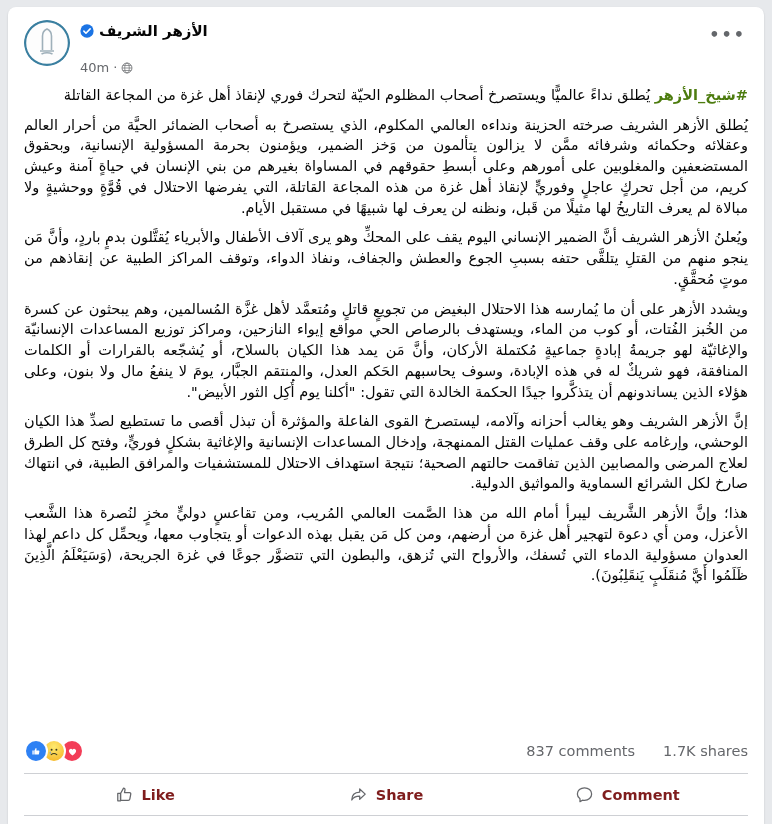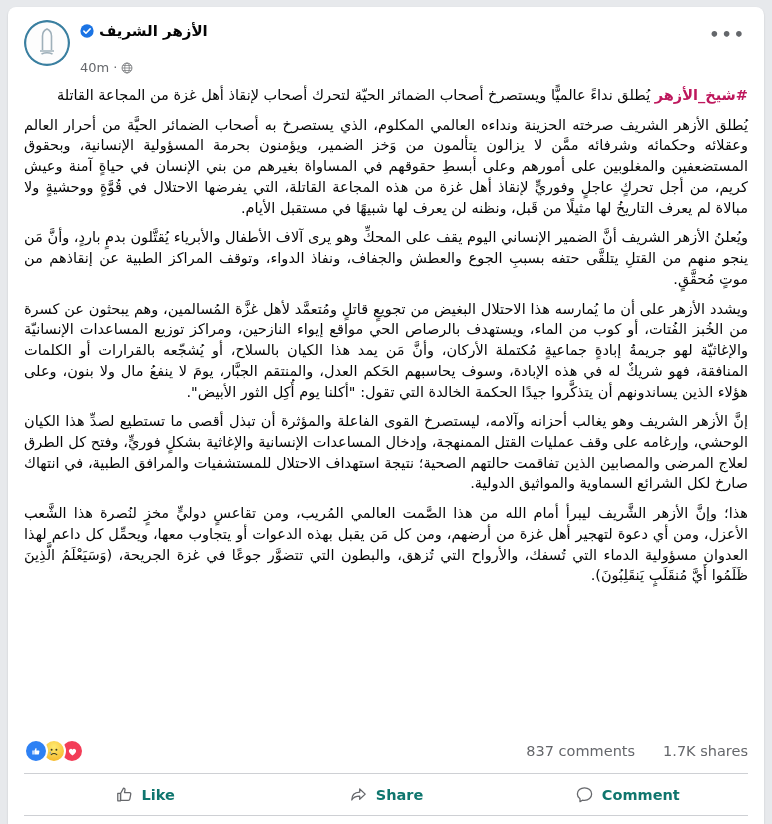--- a/index.html
+++ b/index.html
@@ -66,21 +66,21 @@
   
   .action-bar {
     margin:0 16px 8px 16px;
     border-top:1px solid #ced0d4;
     border-bottom:1px solid #ced0d4;
     display:flex; padding:2px 0;
   }
   .action-btn {
     flex:1; display:flex; align-items:center; justify-content:center;
     gap:8px; padding:9px 0; border-radius:4px;
-    color:#0f766e; font-size:14.5px; font-weight:bold; cursor:pointer;
+    color:#7f1d1d; font-size:14.5px; font-weight:bold; cursor:pointer;
   }
   .action-icon { width:19px; height:19px; stroke:#65676b; fill:none; stroke-width:1.6; }
 </style>
 </head>
 <body>
 
 <div class="card">
 
   <div class="header">
     <svg class="avatar" viewBox="0 0 46 46">
@@ -106,21 +106,21 @@
           <circle cx="8" cy="8" r="6.6" fill="none" stroke="#65676b" stroke-width="1.3"></circle>
           <ellipse cx="8" cy="8" rx="3" ry="6.6" fill="none" stroke="#65676b" stroke-width="1.1"></ellipse>
           <path d="M1.6 8 h12.8 M2.6 4.6 h10.8 M2.6 11.4 h10.8" stroke="#65676b" stroke-width="1.1"></path>
         </svg>
       </div>
     </div>
     <div class="menu-dots">•••</div>
   </div>
 
   <div class="post-text">
-    <p><span class="hashtag" style="color: #be185d; font-weight: bold;">#شيخ_الأزهر</span><span> يُطلق نداءً عالميًّا ويستصرخ أصحاب الضمائر الحيّة لتحرك أصحاب لإنقاذ أهل غزة من المجاعة القاتلة</span></p>
+    <p><span class="hashtag" style="color: #4d7c0f; font-weight: bold;">#شيخ_الأزهر</span><span> يُطلق نداءً عالميًّا ويستصرخ أصحاب المظلوم الحيّة لتحرك فوري لإنقاذ أهل غزة من المجاعة القاتلة</span></p>
     <p>يُطلق الأزهر الشريف صرخته الحزينة ونداءه العالمي المكلوم، الذي يستصرخ به أصحاب الضمائر الحيَّة من أحرار العالم وعقلائه وحكمائه وشرفائه ممَّن لا يزالون يتألمون من وَخز الضمير، ويؤمنون بحرمة المسؤولية الإنسانية، وبحقوق المستضعفين والمغلوبين على أمورهم وعلى أبسطِ حقوقهم في المساواة بغيرهم من بني الإنسان في حياةٍ آمنة وعيش كريم، من أجل تحركٍ عاجلٍ وفوريٍّ لإنقاذ أهل غزة من هذه المجاعة القاتلة، التي يفرضها الاحتلال في قُوَّةٍ ووحشيةٍ ولا مبالاة لم يعرف التاريخُ لها مثيلًا من قَبل، ونظنه لن يعرف لها شبيهًا في مستقبل الأيام.</p>
     <p>ويُعلنُ الأزهر الشريف أنَّ الضمير الإنساني اليوم يقف على المحكِّ وهو يرى آلاف الأطفال والأبرياء يُقتَّلون بدمٍ باردٍ، وأنَّ مَن ينجو منهم من القتلِ يتلقَّى حتفه بسببِ الجوع والعطش والجفاف، ونفاذ الدواء، وتوقف المراكز الطبية عن إنقاذهم من موتٍ مُحقَّقٍ.</p>
     <p>ويشدد الأزهر على أن ما يُمارسه هذا الاحتلال البغيض من تجويعٍ قاتلٍ ومُتعمَّد لأهل غزَّة المُسالمين، وهم يبحثون عن كسرة من الخُبز الفُتات، أو كوب من الماء، ويستهدف بالرصاص الحي مواقع إيواء النازحين، ومراكز توزيع المساعدات الإنسانيّة والإغاثيّة لهو جريمةُ إبادةٍ جماعيةٍ مُكتملة الأركان، وأنَّ مَن يمد هذا الكيان بالسلاح، أو يُشجّعه بالقرارات أو الكلمات المنافقة، فهو شريكٌ له في هذه الإبادة، وسوف يحاسبهم الحَكم العدل، والمنتقم الجبَّار، يومَ لا ينفعُ مال ولا بنون، وعلى هؤلاء الذين يساندونهم أن يتذكَّروا جيدًا الحكمة الخالدة التي تقول: "أكلنا يوم أُكِل الثور الأبيض".</p>
     <p>إنَّ الأزهر الشريف وهو يغالب أحزانه وآلامه، ليستصرخ القوى الفاعلة والمؤثرة أن تبذل أقصى ما تستطيع لصدِّ هذا الكيان الوحشي، وإرغامه على وقف عمليات القتل الممنهجة، وإدخال المساعدات الإنسانية والإغاثية بشكلٍ فوريٍّ، وفتح كل الطرق لعلاج المرضى والمصابين الذين تفاقمت حالتهم الصحية؛ نتيجة استهداف الاحتلال للمستشفيات والمرافق الطبية، في انتهاك صارخ لكل الشرائع السماوية والمواثيق الدولية.</p>
     <p>هذا؛ وإنَّ الأزهر الشَّريف ليبرأ أمام الله من هذا الصَّمت العالمي المُريب، ومن تقاعسٍ دوليٍّ مخزٍ لنُصرة هذا الشَّعب الأعزل، ومن أي دعوة لتهجير أهل غزة من أرضهم، ومن كل مَن يقبل بهذه الدعوات أو يتجاوب معها، ويحمِّل كل داعم لهذا العدوان مسؤولية الدماء التي تُسفك، والأرواح التي تُزهق، والبطون التي تتضوَّر جوعًا في غزة الجريحة، (وَسَيَعْلَمُ الَّذِينَ ظَلَمُوا أَيَّ مُنقَلَبٍ يَنقَلِبُونَ).</p>
   </div>
 
   <div class="summary">
     <div class="reaction-stack">
       <span class="reaction rx-like">

